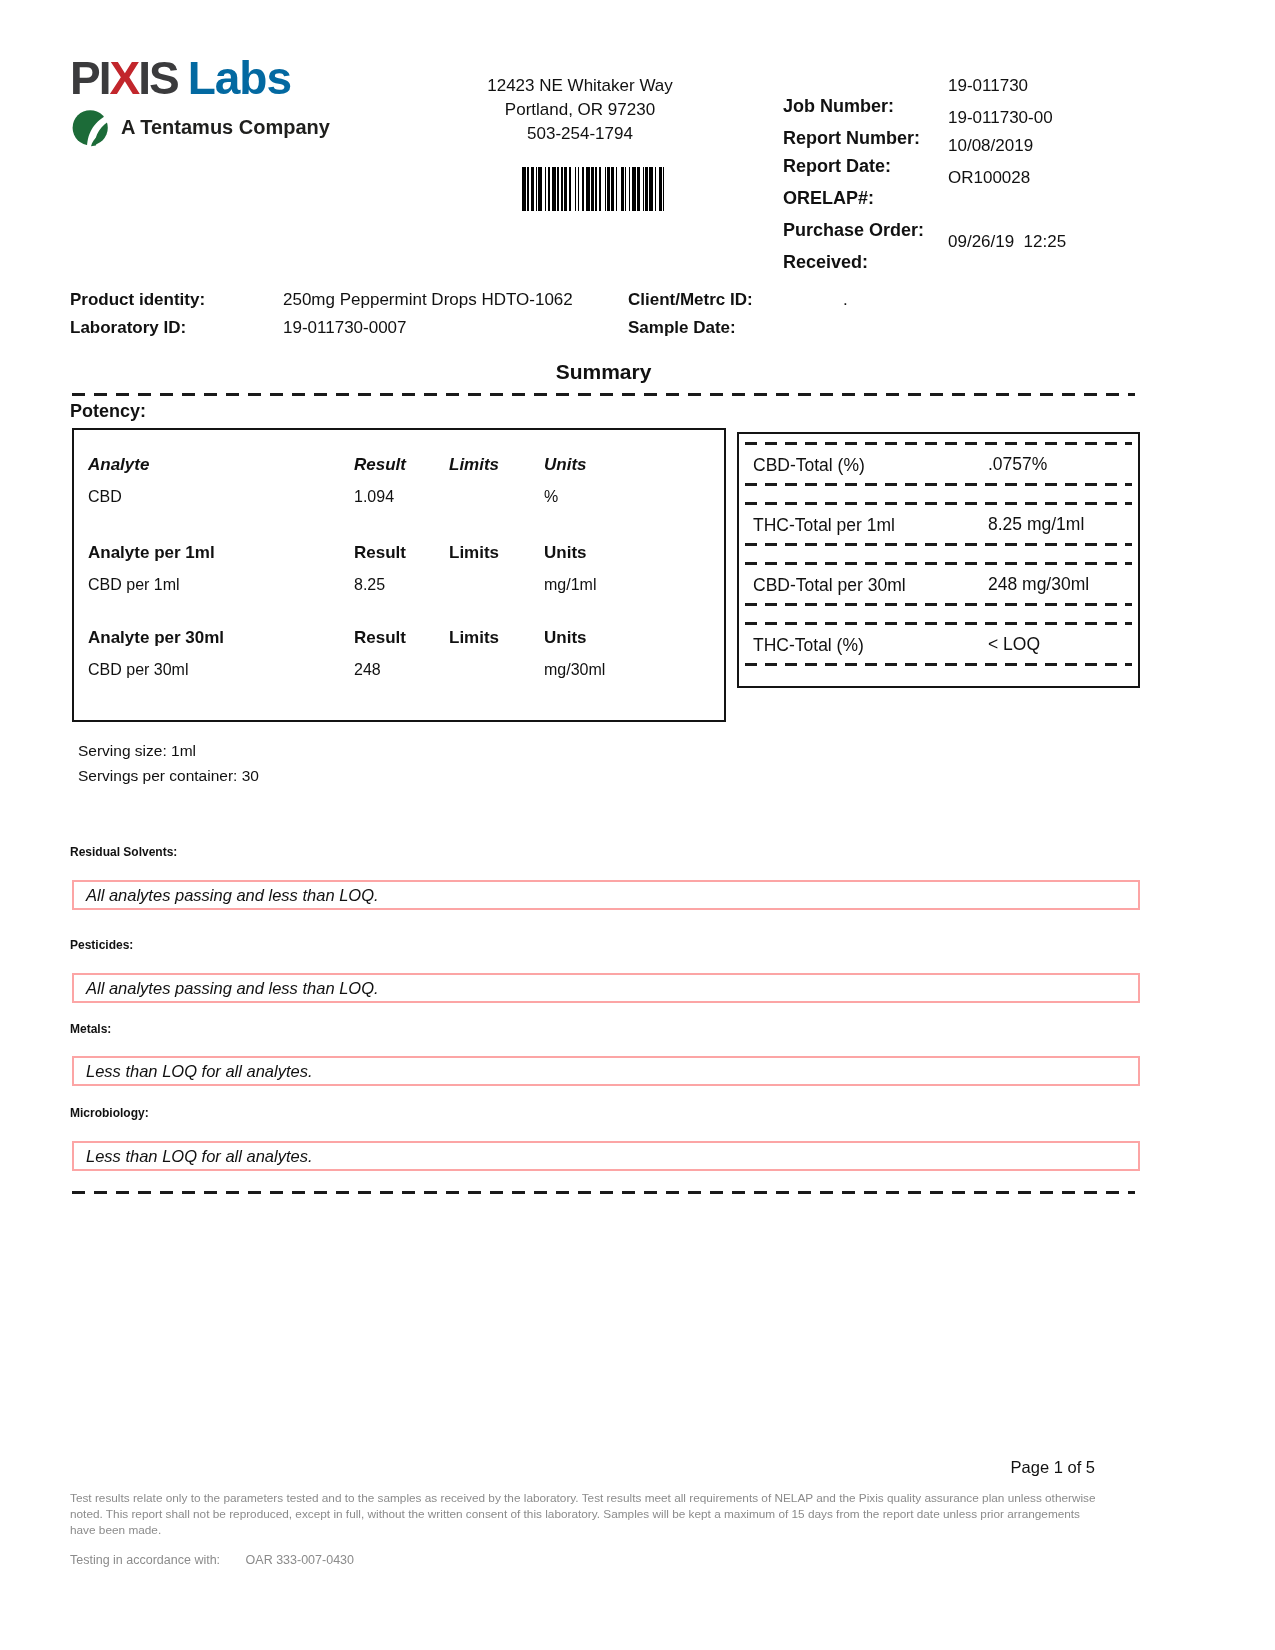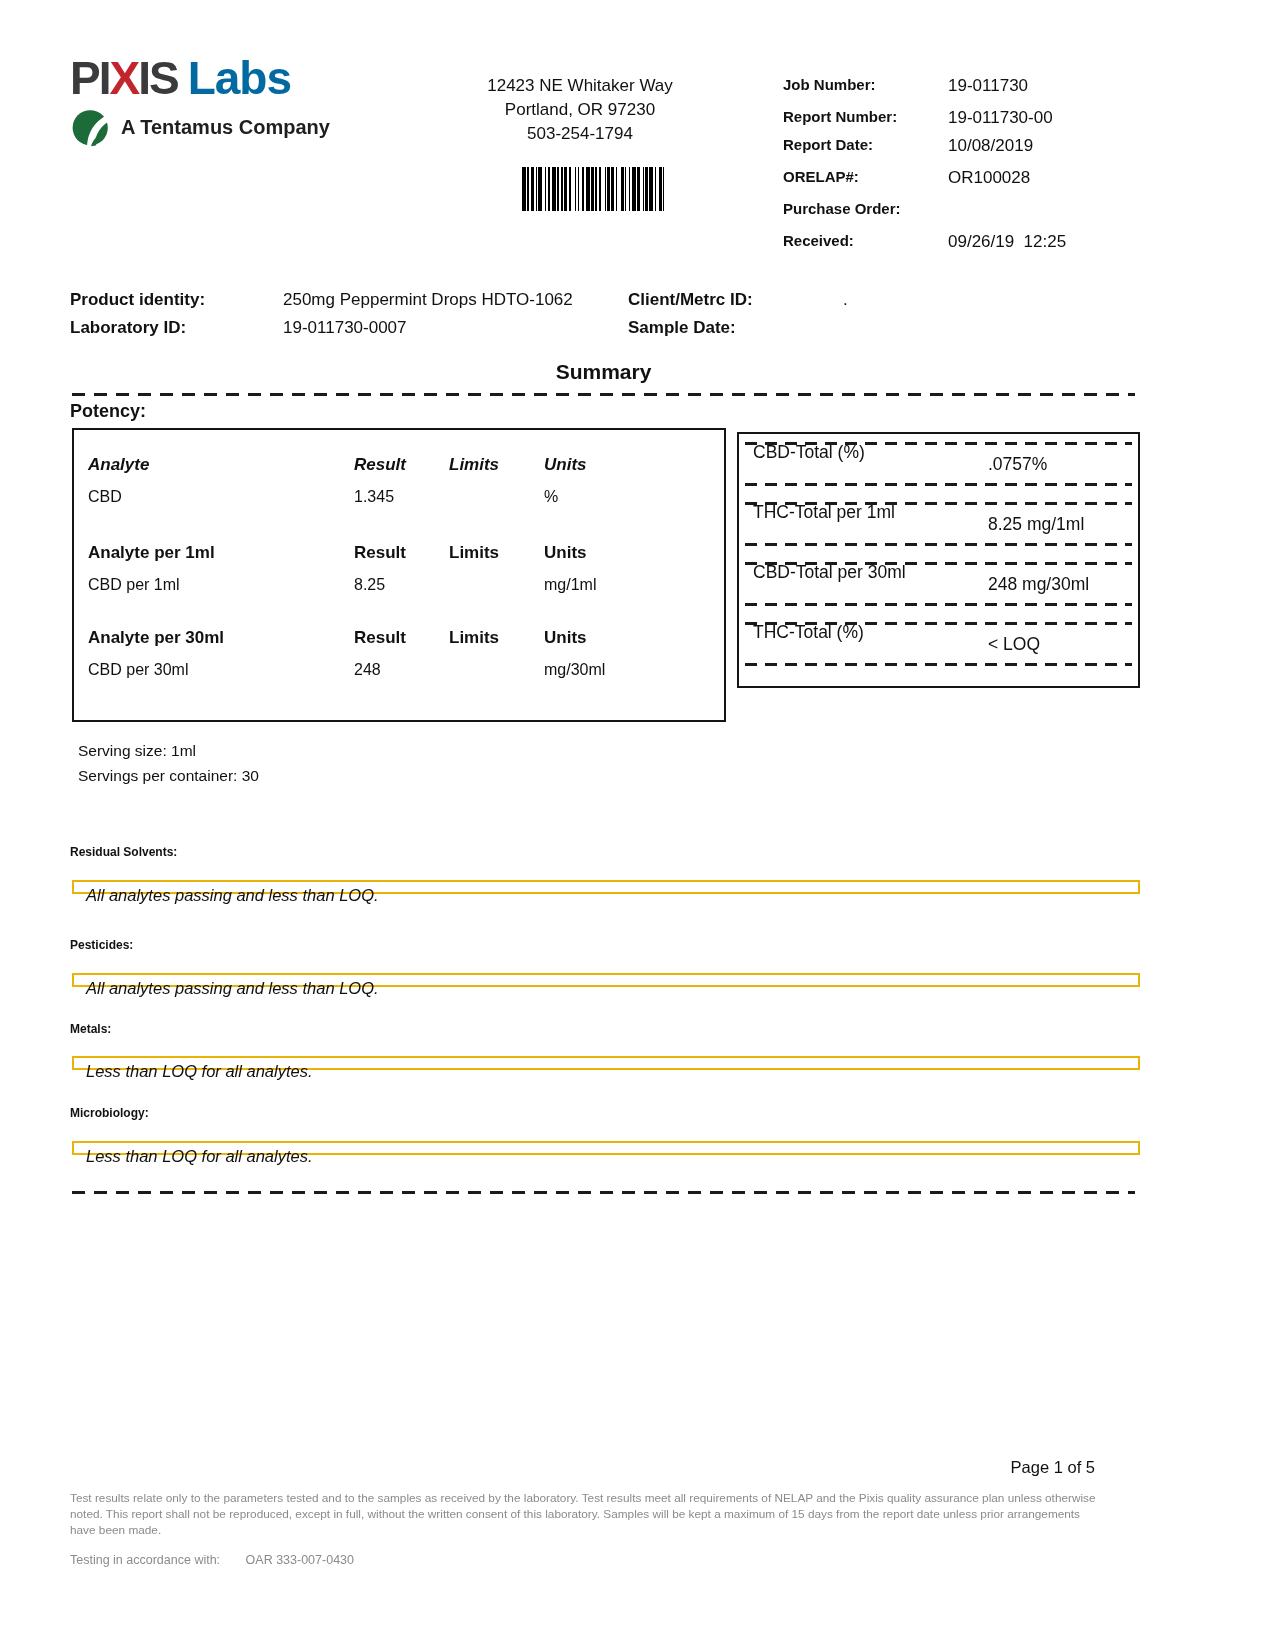--- a/index.html
+++ b/index.html
@@ -18,21 +18,21 @@
   .tagline { font-size:20px; font-weight:700; color:#1f1f1d; }
 
   .addr-block { position:absolute; left:420px; top:74px; width:320px; text-align:center; }
   .addr-line { font-size:17px; line-height:24px; color:#111; }
 
   .barcode { position:absolute; left:522px; top:167px; width:146px; height:44px; display:flex; }
   .barcode span { height:100%; }
 
   .info-block { position:absolute; left:783px; top:74px; width:400px; }
   .info-row { position:absolute; left:0; width:400px; }
-  .info-label { position:absolute; left:0; font-size:15px; font-weight:700; white-space:nowrap; }
+  .info-label { position:absolute; left:0; font-size:18px; font-weight:700; white-space:nowrap;margin-top:20px; }
   .info-value { position:absolute; left:165px; font-size:17px; white-space:pre; }
 
   
   .sample-label { position:absolute; font-size:17px; font-weight:700; white-space:nowrap; }
   .sample-value { position:absolute; font-size:17px; white-space:nowrap; }
 
   
   .summary-title { position:absolute; left:72px; top:360px; width:1063px; text-align:center; font-size:21px; font-weight:700; }
   .dashline { position:absolute; left:72px; width:1063px; height:3px;
       background:repeating-linear-gradient(90deg,#1a1a1a 0 13px,transparent 13px 22px); }
@@ -48,28 +48,28 @@
   .g1h { top:25px;font-style:italic; } .g1r { top:58px; }
   .g2h { top:113px; } .g2r { top:146px; }
   .g3h { top:198px; } .g3r { top:231px; }
 
   .pot-right { position:absolute; left:737px; top:432px; width:403px; height:256px; border:2px solid #141414; }
   .total-row { position:absolute; left:6px; width:387px; height:44px;
       background-image:repeating-linear-gradient(90deg,#1a1a1a 0 12px,transparent 12px 20px),
                        repeating-linear-gradient(90deg,#1a1a1a 0 12px,transparent 12px 20px);
       background-size:100% 3px,100% 3px; background-position:left top,left bottom; background-repeat:no-repeat; }
   .tr1 { top:8px; } .tr2 { top:68px; } .tr3 { top:128px; } .tr4 { top:188px; }
-  .total-label { position:absolute; left:8px; top:0; font-size:17.5px; white-space:nowrap; }
+  .total-label { position:absolute; left:8px; top:13px; font-size:17.5px; white-space:nowrap; }
   .total-value { position:absolute; left:243px; top:12px; font-size:17.5px; white-space:nowrap; }
 
   .serving-line { position:absolute; left:78px; font-size:15.5px; white-space:nowrap; }
 
   
   .section-heading { position:absolute; left:70px; font-size:12px; font-weight:700; }
-  .section-box { position:absolute; left:72px; width:1068px; height:14px; border:2px solid #eab308; }
+  .section-box { position:absolute; left:72px; width:1068px; height:30px; border:2px solid #fca5a5; }
   .section-result { position:absolute; left:12px; top:4px; font-size:16.5px; font-style:italic; white-space:nowrap; }
 
   
   .page-num { position:absolute; left:72px; top:1458px; width:1023px; text-align:right; font-size:16.5px; }
   .disclaimer { position:absolute; left:70px; top:1490px; width:1035px; font-size:11.8px; line-height:16px; color:#8b8b8b; }
   .testing-row { position:absolute; left:70px; top:1553px; font-size:12.5px; color:#8b8b8b; }
   .testing-label { display:inline-block; }
   .testing-value { display:inline-block; margin-left:22px; }
 </style>
 </head>
@@ -206,21 +206,21 @@
   <div class="dashline dash1"></div>
 
   <div class="potency-heading">Potency:</div>
 
   <div class="pot-left">
     <span class="pl-cell pl-h c0 g1h">Analyte</span>
     <span class="pl-cell pl-h c1 g1h">Result</span>
     <span class="pl-cell pl-h c2 g1h">Limits</span>
     <span class="pl-cell pl-h c3 g1h">Units</span>
     <span class="pl-cell pl-r c0 g1r">CBD</span>
-    <span class="pl-cell pl-r c1 g1r">1.345</span>
+    <span class="pl-cell pl-r c1 g1r">1.094</span>
     <span class="pl-cell pl-r c2 g1r"></span>
     <span class="pl-cell pl-r c3 g1r">%</span>
 
     <span class="pl-cell pl-h c0 g2h">Analyte per 1ml</span>
     <span class="pl-cell pl-h c1 g2h">Result</span>
     <span class="pl-cell pl-h c2 g2h">Limits</span>
     <span class="pl-cell pl-h c3 g2h">Units</span>
     <span class="pl-cell pl-r c0 g2r">CBD per 1ml</span>
     <span class="pl-cell pl-r c1 g2r">8.25</span>
     <span class="pl-cell pl-r c2 g2r"></span>

